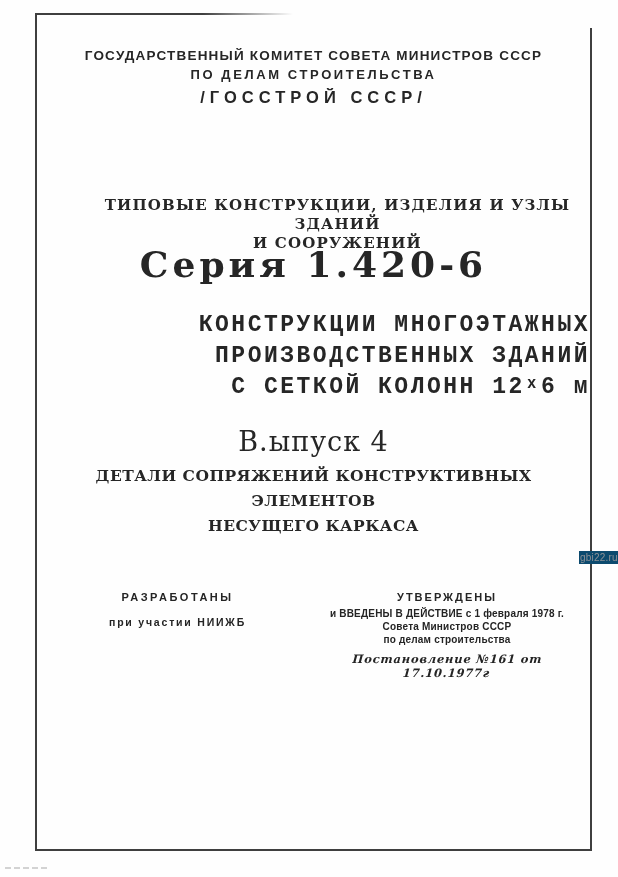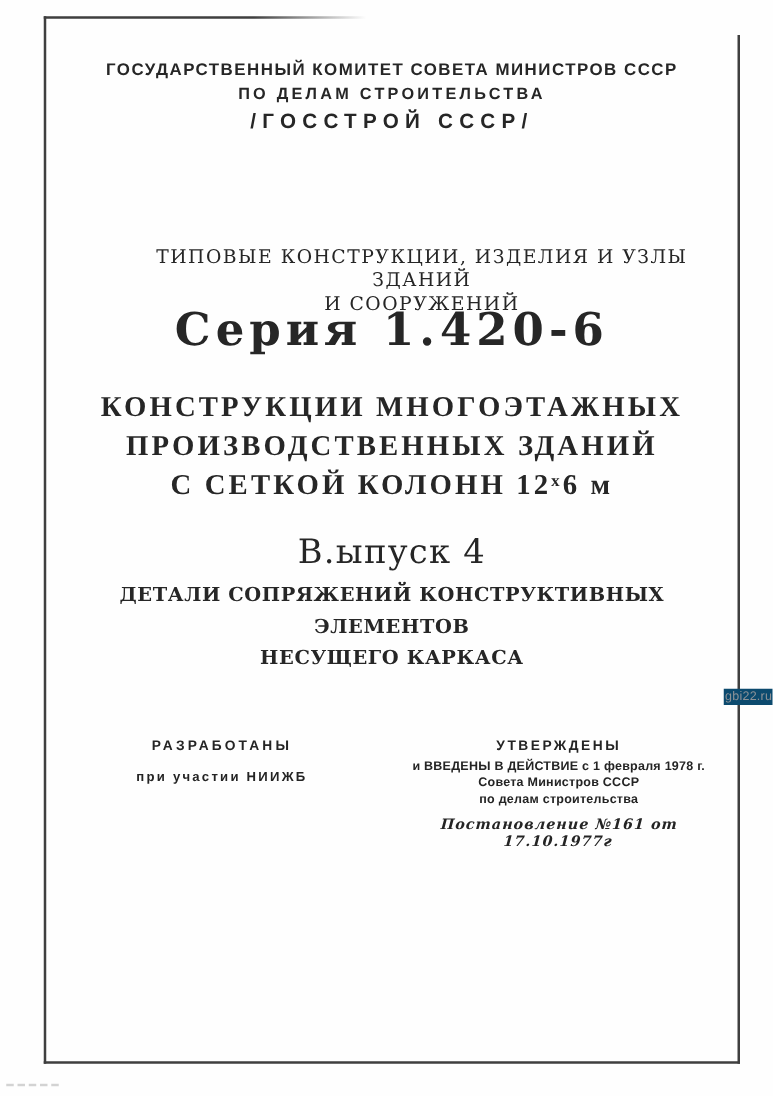--- a/index.html
+++ b/index.html
@@ -26,30 +26,30 @@
   
   .cblock { position: absolute; left: 37px; width: 553px; text-align: center; color: #262626; }
 
   
   #org-header { top: 48px; font-weight: 700; }
   #org-header .org-l1 { font-size: 13.5px; letter-spacing: 1.2px; }
   #org-header .org-l2 { font-size: 13px;   letter-spacing: 2.6px; margin-top: 4px; }
   #org-header .org-l3 { font-size: 16.5px; letter-spacing: 5px;   margin-top: 6px; }
 
   
-  #type-block { top: 196px; font-family: "DejaVu Serif", serif; font-weight: 400;
+  #type-block { top: 196px; font-family: "DejaVu Serif", serif; font-weight: 700;
                 font-size: 15px; letter-spacing: 1.2px; line-height: 19px; padding-left: 48px; }
 
   
   #series-title { top: 243px; font-family: "DejaVu Serif", serif;
                   font-size: 36px; letter-spacing: 4px; font-weight: 700; text-align: center; }
 
   
-  #main-title { top: 310px; font-family: Liberation Serif, serif; font-weight: 700;
-                font-size: 23px; letter-spacing: 2.5px; line-height: 31px; }
+  #main-title { top: 310px; font-family: Liberation Mono, monospace; font-weight: 700;
+                font-size: 23px; letter-spacing: 2.5px; line-height: 31px; text-align: right; }
 
   
   #issue-title { top: 426px; font-family: "DejaVu Serif", serif;
                  font-size: 27px; letter-spacing: 1px; font-weight: 400; }
   #issue-subtitle { top: 463px; font-family: "DejaVu Serif", serif; font-weight: 700;
                     font-size: 15.5px; letter-spacing: 0.5px; line-height: 25px; }
 
   
   #developed-block { position: absolute; left: 50px; top: 591px; width: 255px;
                      text-align: center; font-weight: 700; color: #242424; }

